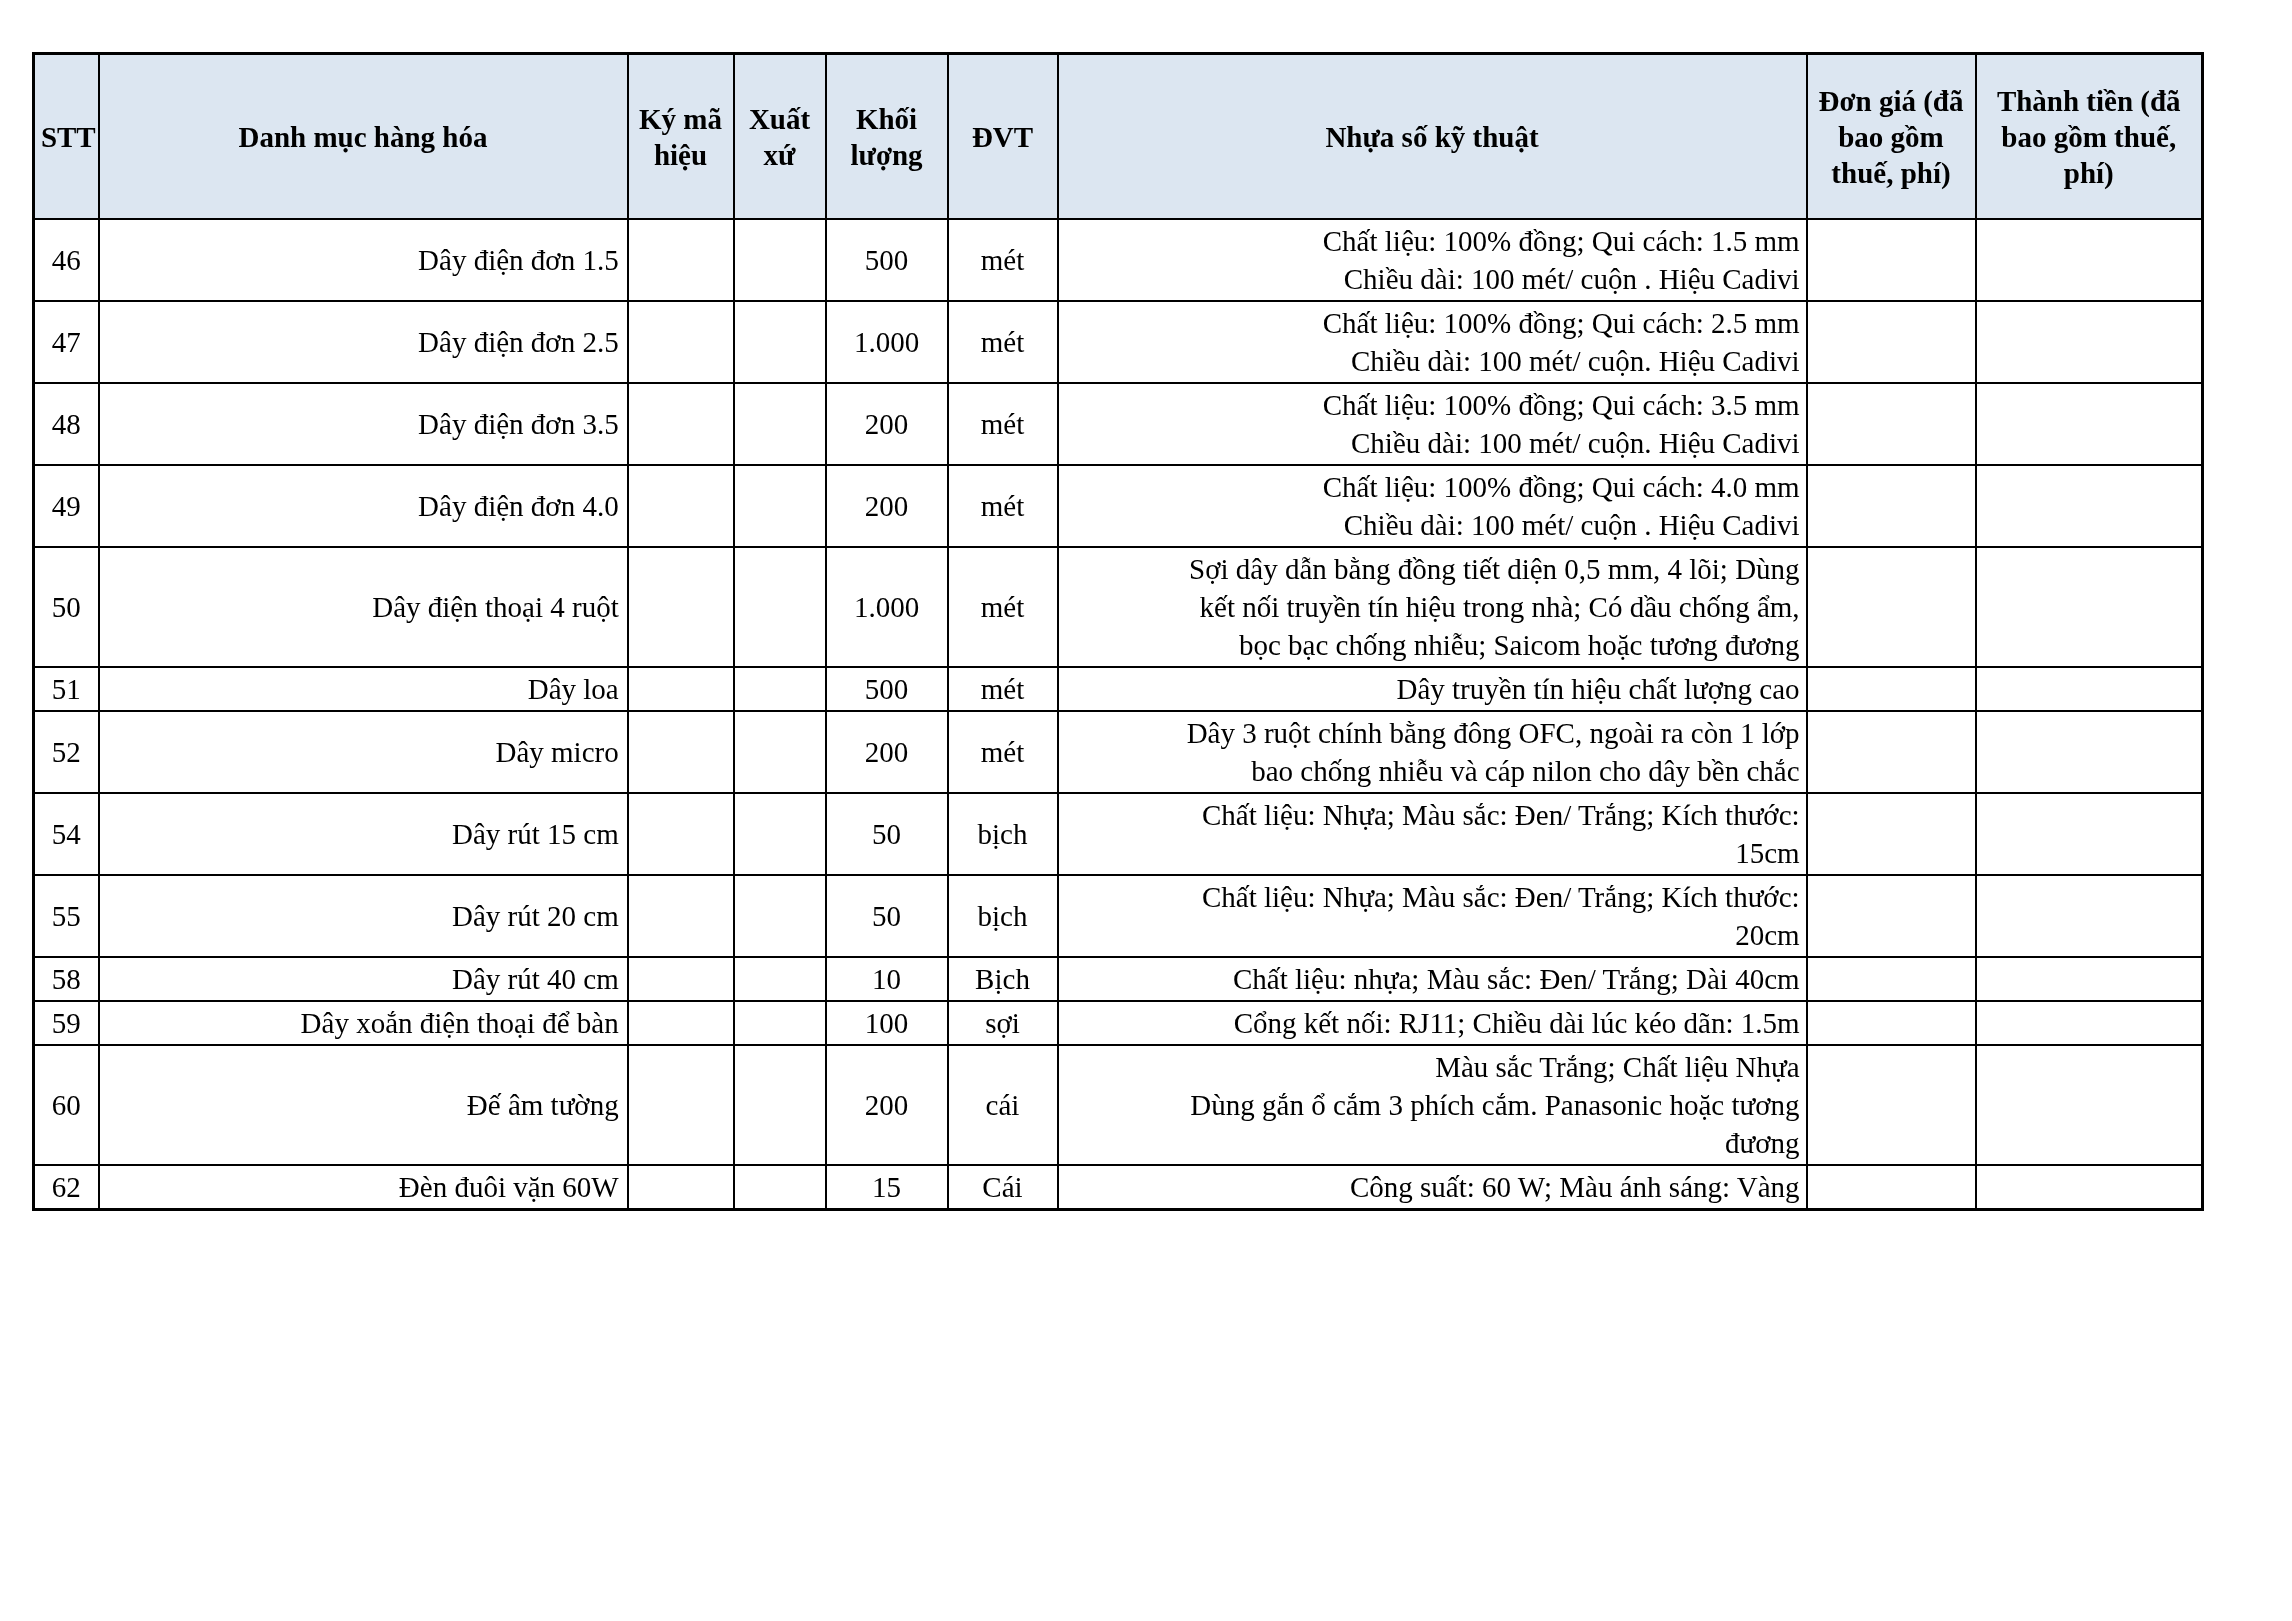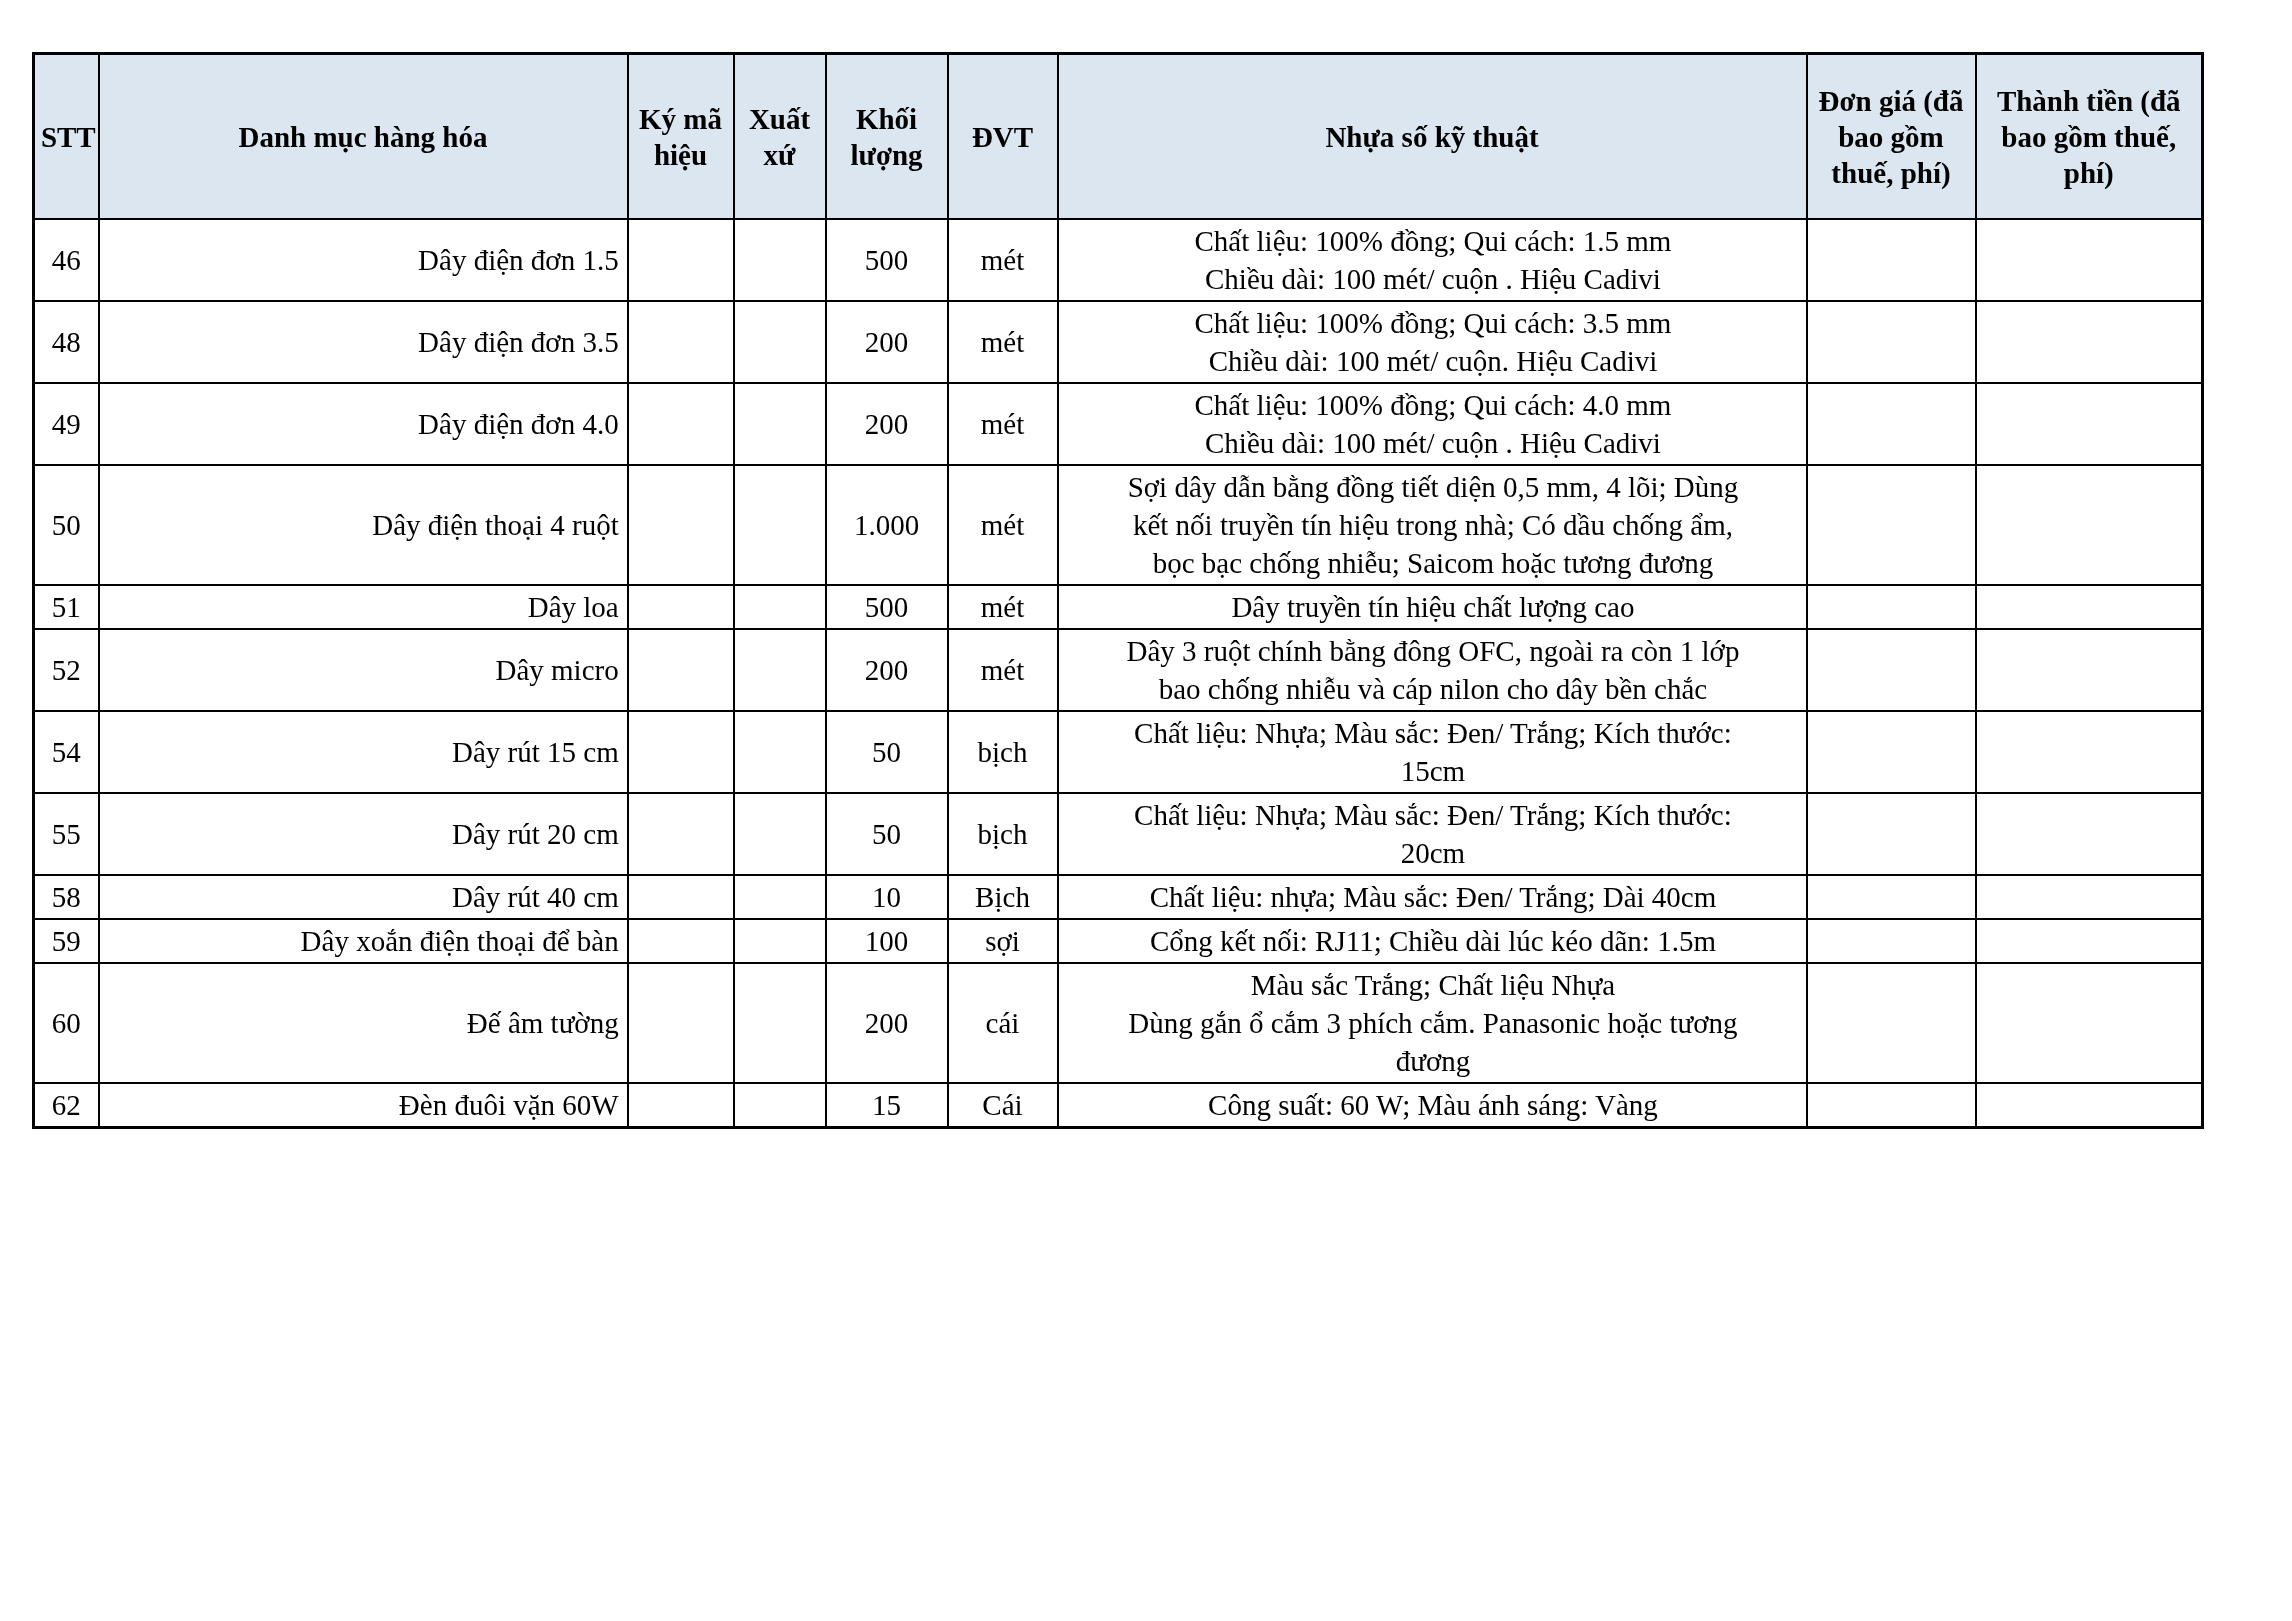--- a/index.html
+++ b/index.html
@@ -37,21 +37,21 @@
     padding: 2px 5.9px;
   }
   td {
     font-size: 29px;
     line-height: 38px;
     padding: 2px 7.8px;
     background: #ffffff;
   }
   td.center { text-align: center; }
   td.name   { padding-left: 15.7px; text-align: right; }
-  td.spec   { white-space: pre-line; text-align: center; padding: 2px 5.9px 2px 7.8px; font-family: Liberation Serif, serif; }
+  td.spec   { white-space: pre-line; text-align: right; padding: 2px 5.9px 2px 7.8px; font-family: Liberation Serif, serif; }
   
   col.col-stt    { width: 65px; }
   col.col-name   { width: 529px; }
   col.col-code   { width: 106px; }
   col.col-origin { width: 92px; }
   col.col-qty    { width: 122px; }
   col.col-unit   { width: 110px; }
   col.col-spec   { width: 749px; }
   col.col-price  { width: 169px; }
   col.col-total  { width: 227px; }
@@ -91,20 +91,32 @@
     <td class="center" data-name="cell-code"></td>
     <td class="center" data-name="cell-origin"></td>
     <td class="center" data-name="cell-quantity">500</td>
     <td class="center" data-name="cell-unit">mét</td>
     <td class="spec" data-name="cell-spec">Chất liệu: 100% đồng; Qui cách: 1.5 mm
 Chiều dài: 100 mét/ cuộn . Hiệu Cadivi</td>
     <td class="center" data-name="cell-unit-price"></td>
     <td class="center" data-name="cell-total"></td>
   </tr>
       <tr data-name="table-row">
+    <td class="center" data-name="cell-stt">47</td>
+    <td class="name" data-name="cell-item-name">Dây điện đơn 2.5</td>
+    <td class="center" data-name="cell-code"></td>
+    <td class="center" data-name="cell-origin"></td>
+    <td class="center" data-name="cell-quantity">1.000</td>
+    <td class="center" data-name="cell-unit">mét</td>
+    <td class="spec" data-name="cell-spec">Chất liệu: 100% đồng; Qui cách: 2.5 mm
+Chiều dài: 100 mét/ cuộn. Hiệu Cadivi</td>
+    <td class="center" data-name="cell-unit-price"></td>
+    <td class="center" data-name="cell-total"></td>
+  </tr>
+      <tr data-name="table-row">
     <td class="center" data-name="cell-stt">48</td>
     <td class="name" data-name="cell-item-name">Dây điện đơn 3.5</td>
     <td class="center" data-name="cell-code"></td>
     <td class="center" data-name="cell-origin"></td>
     <td class="center" data-name="cell-quantity">200</td>
     <td class="center" data-name="cell-unit">mét</td>
     <td class="spec" data-name="cell-spec">Chất liệu: 100% đồng; Qui cách: 3.5 mm
 Chiều dài: 100 mét/ cuộn. Hiệu Cadivi</td>
     <td class="center" data-name="cell-unit-price"></td>
     <td class="center" data-name="cell-total"></td>

